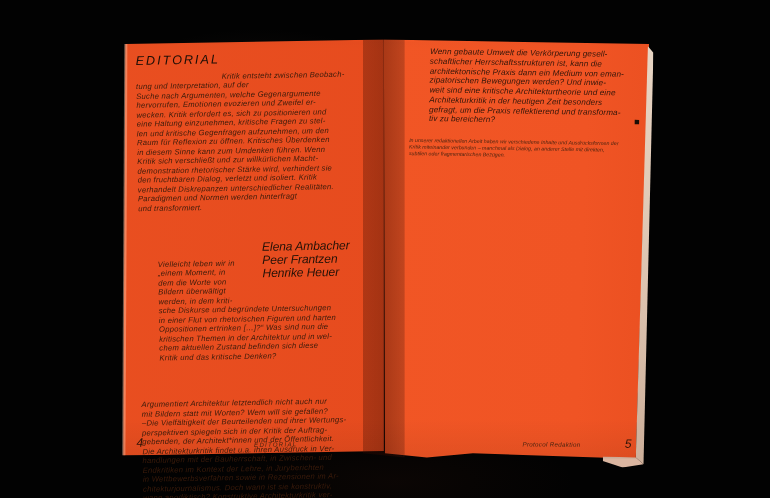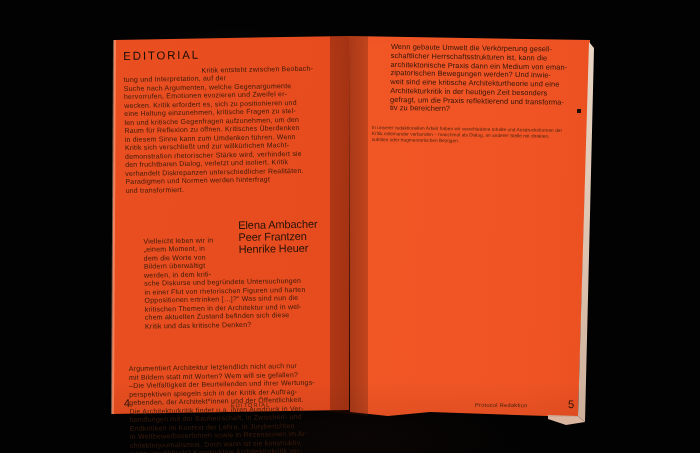--- a/index.html
+++ b/index.html
@@ -3,20 +3,21 @@
 <meta charset="utf-8">
 <style>
   html,body{margin:0;padding:0;background:#000;}
   .canvas{
     position:relative;width:700px;height:453px;overflow:hidden;
     background:
       radial-gradient(ellipse 180px 70px at 235px 75px, rgba(120,90,80,0.10), transparent 70%),
       radial-gradient(ellipse 220px 60px at 360px 438px, rgba(150,60,30,0.06), transparent 75%),
       #020202;
     font-family:"Liberation Sans", sans-serif;
+    font-style:italic;
   }
   
   .page{position:absolute;inset:0;}
   .page-left{
     clip-path:polygon(114px 40px,349px 36px,349px 410px,112px 414px);
     background:linear-gradient(96deg,#ea5021 0%,#e64b1e 55%,#da431b 100%);
   }
   .page-right{
     clip-path:polygon(349px 36px,590px 40px,578px 417px,430px 412px,388px 416px,350px 412px);
     background:linear-gradient(92deg,#e44a1d 0%,#f25826 22%,#f05424 75%,#e24a1d 100%);

